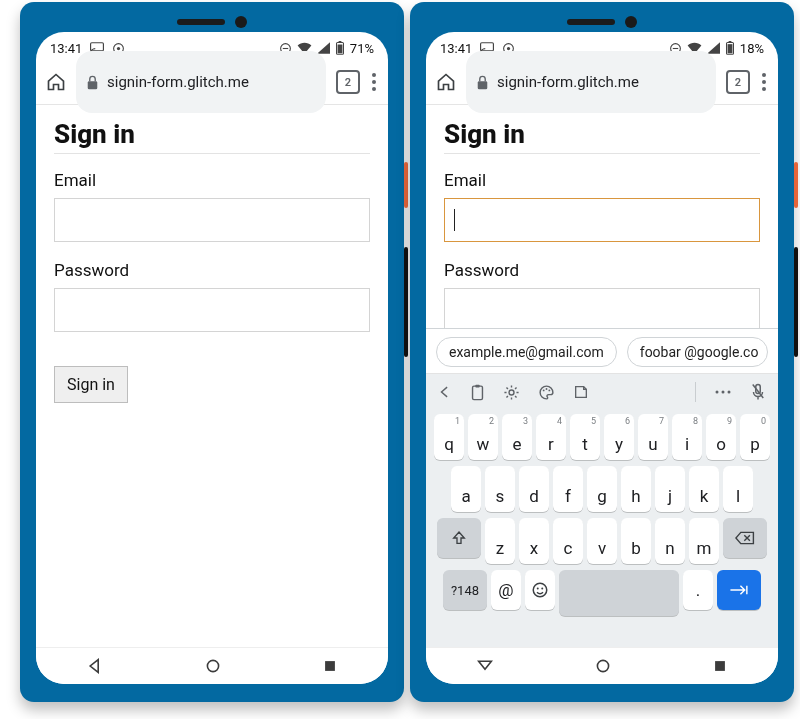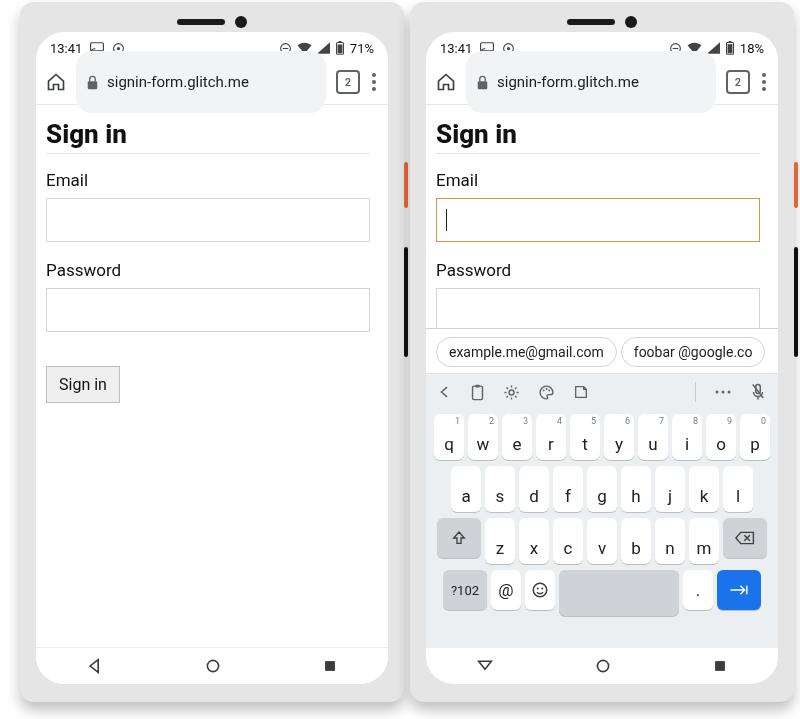--- a/index.html
+++ b/index.html
@@ -12,21 +12,21 @@
   .stage {
     width: 800px;
     height: 719px;
     position: relative;
   }
   .phone {
     position: absolute;
     width: 384px;
     height: 700px;
     top: 2px;
-    background: #e5e5e5;
+    background: #0369a1;
     border-radius: 14px;
     box-shadow: 0 8px 14px rgba(0,0,0,0.25);
   }
   .phone.left { left: 20px; }
   .phone.right { left: 410px; }
   .phone::before {
     content:"";
     position:absolute;
     right:-4px;
     top:160px;
@@ -130,21 +130,21 @@
     flex-direction:column;
     gap:3px;
     padding:0 2px;
   }
   .dots span {
     width:4px;height:4px;border-radius:50%;background:#5f6368;
   }
   
   .page {
     flex:1;
-    padding:10px 18px 0 10px;
+    padding:10px 18px 0 18px;
     overflow:hidden;
     position:relative;
   }
   .page h1 {
     margin:4px 0 2px 0;
     font-size:26px;
     font-weight:800;
     color:#111;
   }
   .hr {
@@ -192,21 +192,21 @@
   }
   
   .kbdarea {
     position:absolute;
     left:0; right:0; bottom:0;
     background:#eceff1;
     border-top:1px solid #d0d4d7;
   }
   .suggestrow {
     display:flex;
-    gap:4px;
+    gap:10px;
     padding:8px 10px 6px 10px;
     background:#fff;
     border-bottom:1px solid #e3e3e3;
   }
   .chip {
     border:1px solid #d0d4d7;
     border-radius:18px;
     padding:6px 12px;
     font-size:14px;
     white-space:nowrap;
@@ -593,21 +593,21 @@
                 <div class="key">n</div>
                 <div class="key">m</div>
                 <div class="key fn" id="bsp-anchor">
                 <svg width="20" height="14" viewBox="0 0 28 20">
                     <path d="M8 2h18v16H8L1 10z" fill="none" stroke="#3c4043" stroke-width="2"></path>
                     <path d="M13 6l8 8M21 6l-8 8" stroke="#3c4043" stroke-width="2"></path>
                   </svg>
               </div>
             </div>
             <div class="krow">
-              <div class="key fn" style="max-width:44px;font-size:13px;align-items:center;padding-bottom:0">?102</div>
+              <div class="key fn" style="max-width:44px;font-size:13px;align-items:center;padding-bottom:0">?148</div>
               <div class="key" style="max-width:30px;align-items:center;padding-bottom:0;background:#fff">@</div>
               <div class="key" style="max-width:30px;align-items:center;padding-bottom:0;background:#fff">
                 <svg width="18" height="18" viewBox="0 0 24 24">
                     <circle cx="12" cy="12" r="9" fill="none" stroke="#3c4043" stroke-width="2"></circle>
                     <circle cx="9" cy="10" r="1.3" fill="#3c4043"></circle>
                     <circle cx="15" cy="10" r="1.3" fill="#3c4043"></circle>
                     <path d="M8 15c1.2 1.3 2.6 2 4 2s2.8-.7 4-2" fill="none" stroke="#3c4043" stroke-width="2"></path>
                   </svg>
               </div>
               <div class="key space"></div>

